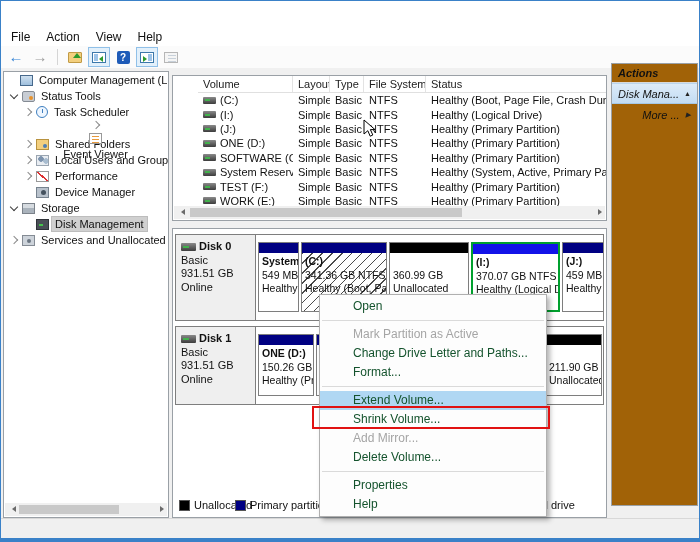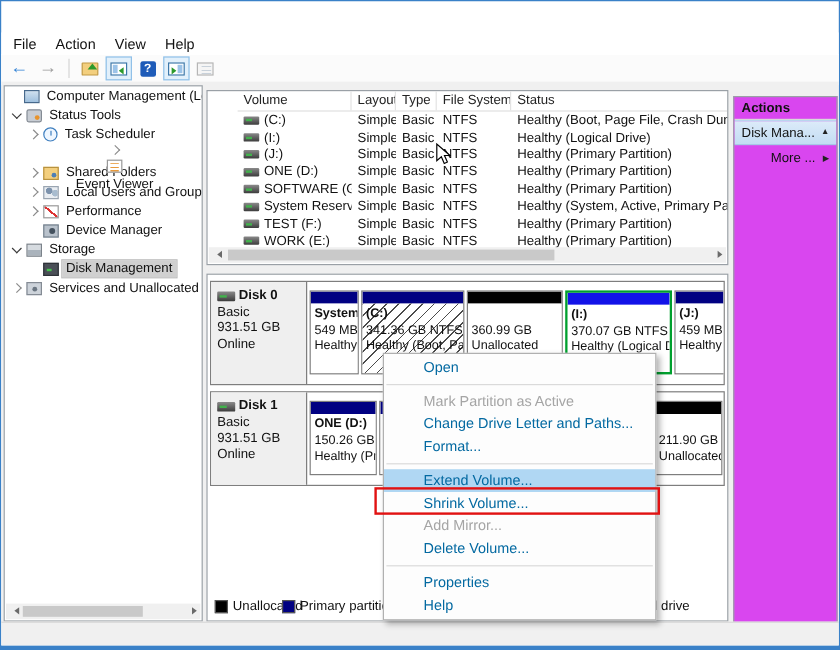--- a/index.html
+++ b/index.html
@@ -127,37 +127,37 @@
   .pbody { flex:1; background:#fff; padding:2px 2px 0 3px; font-size:10.5px; line-height:13.5px; white-space:nowrap; overflow:hidden; }
   .pbody.hatch { background-image:repeating-linear-gradient(135deg, rgba(30,30,30,.8) 0 1px, transparent 1px 7px); }
   .pt { font-weight:bold; min-height:13.5px; }
 
   .legend { position:absolute; left:0; top:270px; width:100%; height:16px; }
   .litem { position:absolute; display:flex; align-items:center; gap:4px; font-size:11px; white-space:nowrap; }
   .litem:nth-child(1) { left:6px; } .litem:nth-child(2) { left:62px; } .litem:nth-child(3) { left:325px; }
   .lsw { width:11px; height:11px; border:1px solid #555; flex:none; }
 
   
-  .actions-panel { position:absolute; left:610px; top:79px; width:87px; height:443px; background:#d946ef;
-                   border:1px solid #9aa0a6; overflow:hidden; }
+  .actions-panel { position:absolute; left:610px; top:62px; width:87px; height:443px; background:#a16207;
+                   border:1px solid #9aa0a6; overflow:hidden;font-style:italic; }
   .actions-header { height:19px; font-weight:bold; font-size:11px; padding:3px 0 0 6px; border-bottom:1px solid #d9d9d9; }
   .aitem { height:21px; display:flex; align-items:center; padding:0 6px; font-size:11px; gap:4px; white-space:nowrap; overflow:hidden; }
   .aitem .alab { flex:1; overflow:hidden; }
   .aitem.asel { background:linear-gradient(#dcebf9,#c3dcf3); border-top:1px solid #b9d5ee; border-bottom:1px solid #a6c8e6; }
   .aitem.aright { justify-content:flex-end; }
   .aitem.aright .alab { flex:none; margin-right:2px; }
   .aarrow { font-size:7px; color:#222; flex:none; }
 
   
   .statusbar { position:absolute; left:0; right:0; top:517px; height:20px; background:#f0f0f0; border-top:1px solid #d8d8d8; }
 
   
   .ctx-menu { position:absolute; left:318px; top:293px; width:228px; background:#fdfdfd;
               border:1px solid #b0b0b0; box-shadow:3px 3px 5px rgba(0,0,0,.3); padding:2px 0; z-index:50; }
-  .mitm { height:19px; line-height:19px; padding-left:33px; font-size:12px; color:#0369a1; white-space:nowrap; overflow:hidden; }
+  .mitm { height:19px; line-height:19px; padding-left:33px; font-size:12px; color:#14532d; white-space:nowrap; overflow:hidden; }
   .mitm.mhl { background:#b0d7f3; }
   .mitm.mdis { color:#a5a5a5; }
   .msep { height:1px; background:#dadada; margin:4px 2px; }
 
   .red-box { position:absolute; left:311px; top:405px; width:238px; height:23px; border:2px solid #e11212; z-index:60; }
   .cursor { position:absolute; left:362px; top:118px; z-index:70; }
 </style>
 </head>
 <body>
 

